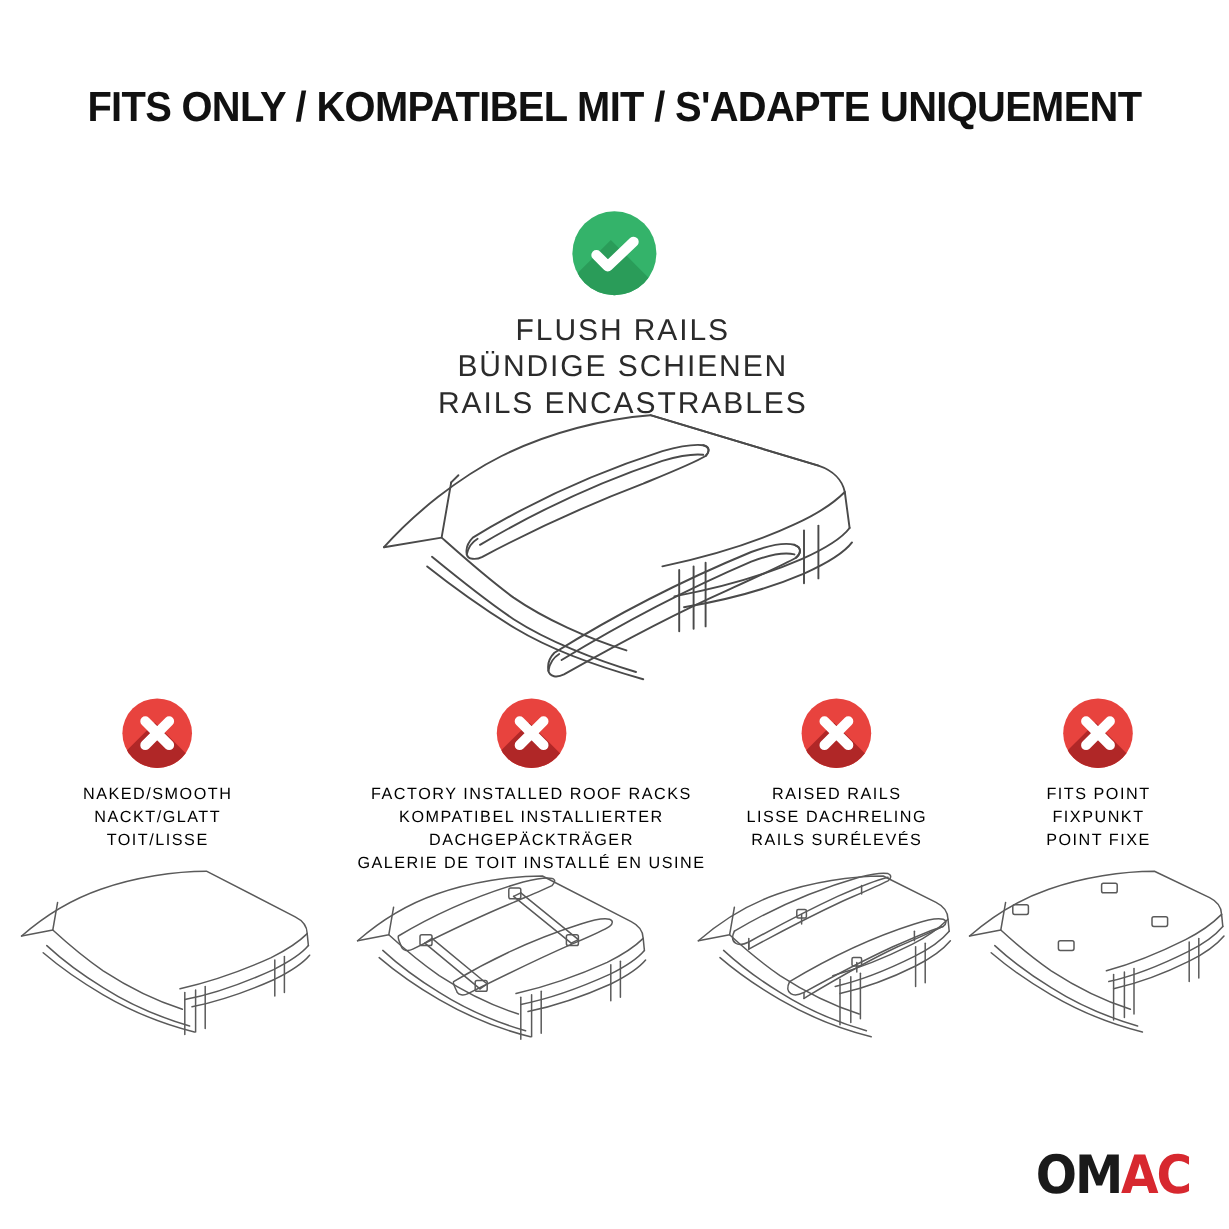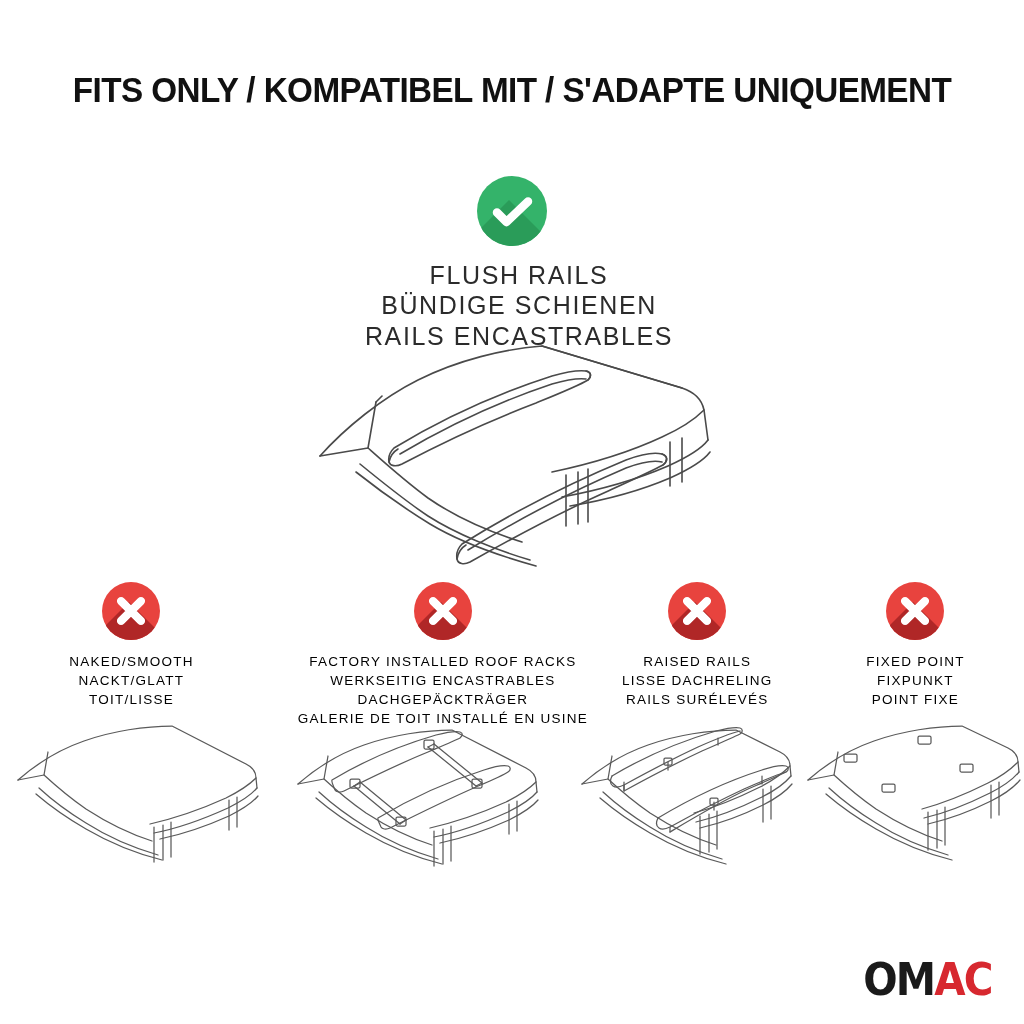--- a/index.html
+++ b/index.html
@@ -221,21 +221,21 @@
 
     <div class="bad-col bad-col-1">
       <div class="badge badge-no bad-badge">
         <div class="shadow"></div>
         <svg viewBox="0 0 70 70" aria-hidden="true">
           <path d="M23 23 L47 47 M47 23 L23 47" fill="none" stroke="#ffffff" stroke-width="10" stroke-linecap="round"></path>
         </svg>
       </div>
       <div class="bad-lines">
         <div class="bad-line">FACTORY INSTALLED ROOF RACKS</div>
-        <div class="bad-line">WERKSEITIG ENCASTRABLES</div>
+        <div class="bad-line">KOMPATIBEL INSTALLIERTER</div>
         <div class="bad-line">DACHGEPÄCKTRÄGER</div>
         <div class="bad-line">GALERIE DE TOIT INSTALLÉ EN USINE</div>
       </div>
     </div>
 
     <div class="bad-col bad-col-2">
       <div class="badge badge-no bad-badge">
         <div class="shadow"></div>
         <svg viewBox="0 0 70 70" aria-hidden="true">
           <path d="M23 23 L47 47 M47 23 L23 47" fill="none" stroke="#ffffff" stroke-width="10" stroke-linecap="round"></path>
@@ -249,21 +249,21 @@
     </div>
 
     <div class="bad-col bad-col-3">
       <div class="badge badge-no bad-badge">
         <div class="shadow"></div>
         <svg viewBox="0 0 70 70" aria-hidden="true">
           <path d="M23 23 L47 47 M47 23 L23 47" fill="none" stroke="#ffffff" stroke-width="10" stroke-linecap="round"></path>
         </svg>
       </div>
       <div class="bad-lines">
-        <div class="bad-line">FIXED POINT</div>
+        <div class="bad-line">FITS POINT</div>
         <div class="bad-line">FIXPUNKT</div>
         <div class="bad-line">POINT FIXE</div>
       </div>
     </div>
   </div>
 
   <div class="thumb-row">
 
     <div class="thumb thumb-0">
       <svg viewBox="0 0 276 190" aria-hidden="true">

